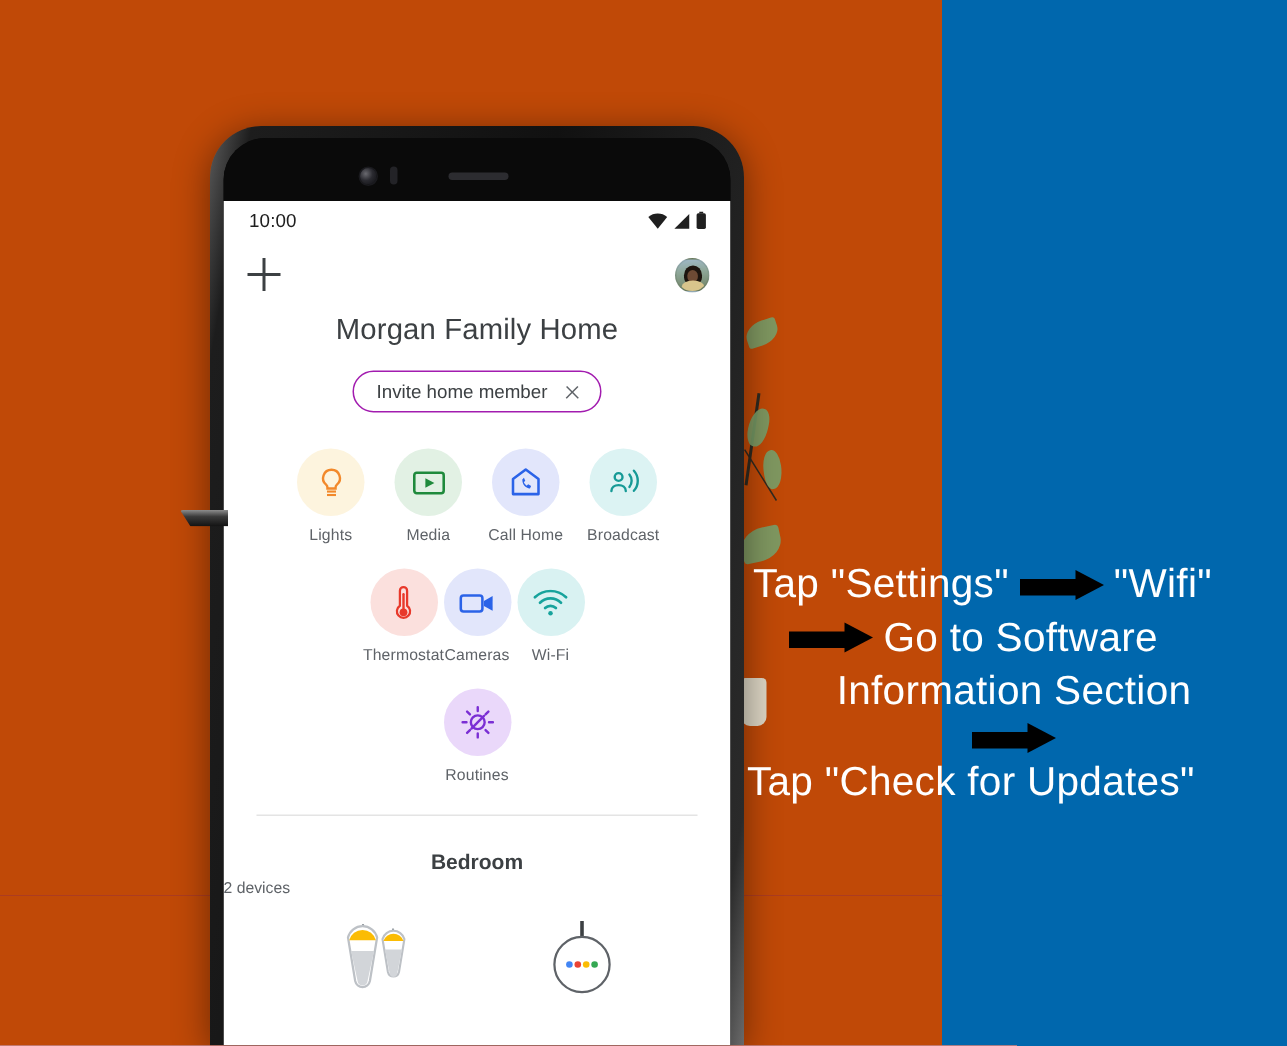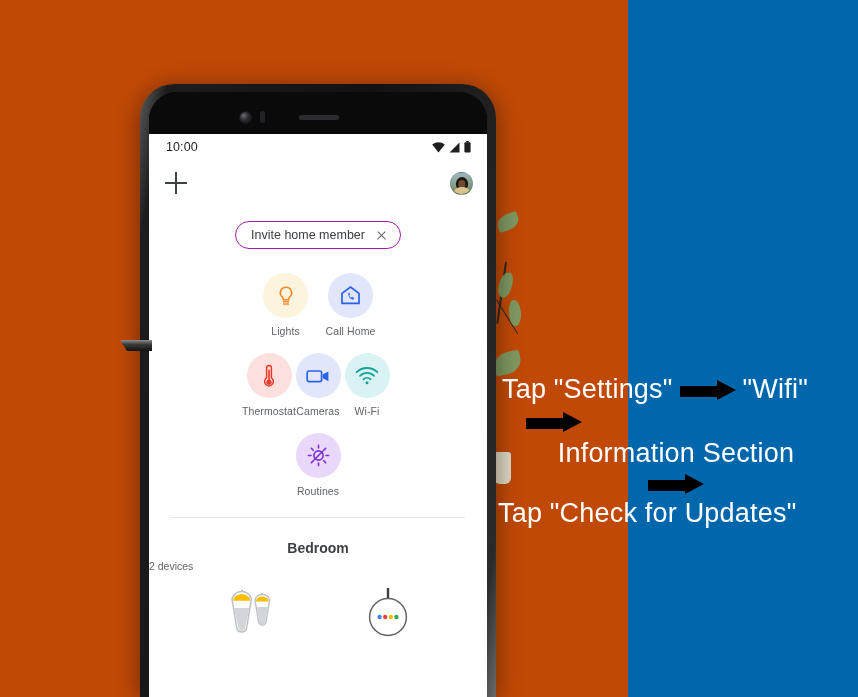--- a/index.html
+++ b/index.html
@@ -274,20 +274,21 @@
 
         <div class="topbar">
           <div class="plus-btn"></div>
           <div class="avatar">
             <div class="hair"></div>
             <div class="face"></div>
             <div class="body"></div>
           </div>
         </div>
 
+        <div class="home-title">Morgan Family Home</div>
 
         <div class="chip-row">
           <div class="chip">
             <span>Invite home member</span>
             <span class="x"></span>
           </div>
         </div>
 
         <div class="grid row1">
 
@@ -295,31 +296,51 @@
             <div class="circle" style="background:#fdf4de;">
               <svg width="20" height="22" viewBox="0 0 20 22">
                 <path d="M10 2.2a5.6 5.6 0 0 0-3.6 9.9c.6.5.9 1.2.9 2v.6h5.4v-.6c0-.8.3-1.5.9-2A5.6 5.6 0 0 0 10 2.2Z" fill="none" stroke="#f2892b" stroke-width="1.6"></path>
                 <rect x="7" y="16" width="6" height="1.4" fill="#f2892b"></rect>
                 <rect x="7" y="18.3" width="6" height="1.4" fill="#f2892b"></rect>
               </svg>
             </div>
             <div class="lbl">Lights</div>
           </div>
 
+          <div class="tile">
+            <div class="circle" style="background:#e2f1e4;">
+              <svg width="22" height="18" viewBox="0 0 22 18">
+                <rect x="1.2" y="2.2" width="19.6" height="13.6" rx="1.6" fill="none" stroke="#1f8a3c" stroke-width="1.7"></rect>
+                <path d="M8.6 5.8 L14.6 9 L8.6 12.2 Z" fill="#1f8a3c"></path>
+              </svg>
+            </div>
+            <div class="lbl">Media</div>
+          </div>
 
           <div class="tile">
             <div class="circle" style="background:#e2e6fb;">
               <svg width="21" height="21" viewBox="0 0 21 21">
                 <path d="M10.5 2 L19 8.4 V18.4 H2 V8.4 Z" fill="none" stroke="#2b63e8" stroke-width="1.7" stroke-linejoin="round"></path>
                 <path d="M8.2 8.6c0 3.4 2.1 5.6 5.1 6.1l.8-1.7-2-1.1-1 .9c-.9-.6-1.6-1.4-1.9-2.4l1-.8-.9-2.1Z" fill="#2b63e8"></path>
               </svg>
             </div>
             <div class="lbl">Call Home</div>
           </div>
 
+          <div class="tile">
+            <div class="circle" style="background:#dcf3f3;">
+              <svg width="22" height="20" viewBox="0 0 22 20">
+                <circle cx="7.4" cy="6" r="2.6" fill="none" stroke="#169a96" stroke-width="1.6"></circle>
+                <path d="M2.6 15.4c0-2.6 2.1-4 4.8-4s4.8 1.4 4.8 4" fill="none" stroke="#169a96" stroke-width="1.6" stroke-linecap="round"></path>
+                <path d="M14.6 4.4a6.4 6.4 0 0 1 0 8.2" fill="none" stroke="#169a96" stroke-width="1.6" stroke-linecap="round"></path>
+                <path d="M17.6 1.8a10 10 0 0 1 0 13.4" fill="none" stroke="#169a96" stroke-width="1.6" stroke-linecap="round"></path>
+              </svg>
+            </div>
+            <div class="lbl">Broadcast</div>
+          </div>
 
         </div>
 
         <div class="grid row2">
 
           <div class="tile">
             <div class="circle" style="background:#fbe0dd;">
               <svg width="14" height="24" viewBox="0 0 14 24">
                 <path d="M7 1.4a2.4 2.4 0 0 0-2.4 2.4v10a4.4 4.4 0 1 0 4.8 0v-10A2.4 2.4 0 0 0 7 1.4Z" fill="none" stroke="#e8392b" stroke-width="1.5"></path>
                 <circle cx="7" cy="18.2" r="2.6" fill="#e8392b"></circle>
@@ -417,20 +438,21 @@
           <span class="head"></span>
         </span>
       <span>"Wifi"</span>
     </div>
 
     <div class="ann-line l2">
       <span class="arrow">
           <span class="shaft"></span>
           <span class="head"></span>
         </span>
+      <span>Go to  Software</span>
     </div>
 
     <div class="ann-line l3">
       <span>Information Section</span>
       <span class="arrow">
           <span class="shaft"></span>
           <span class="head"></span>
         </span>
     </div>
 

